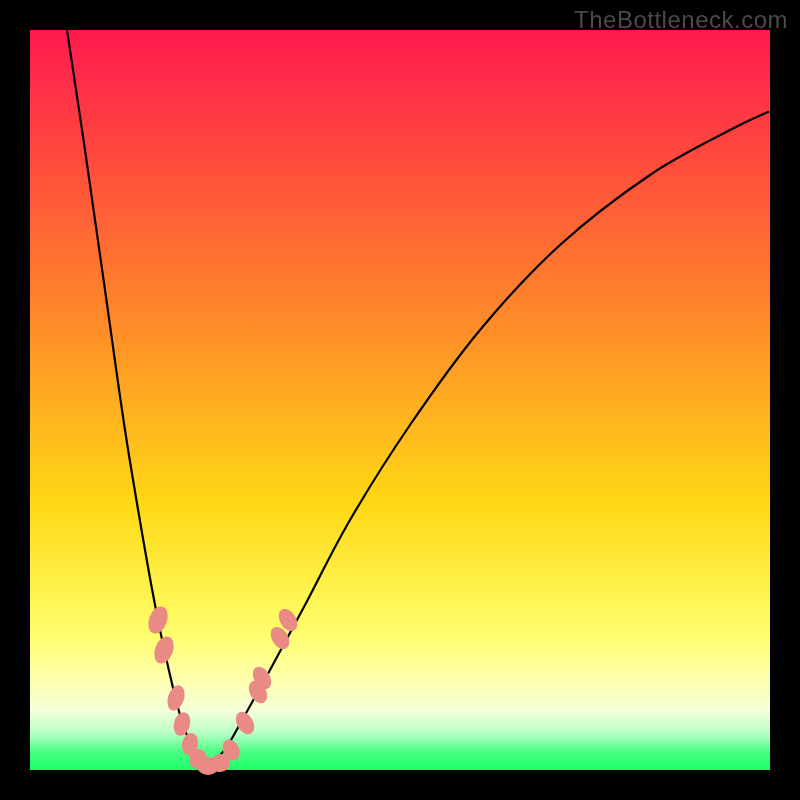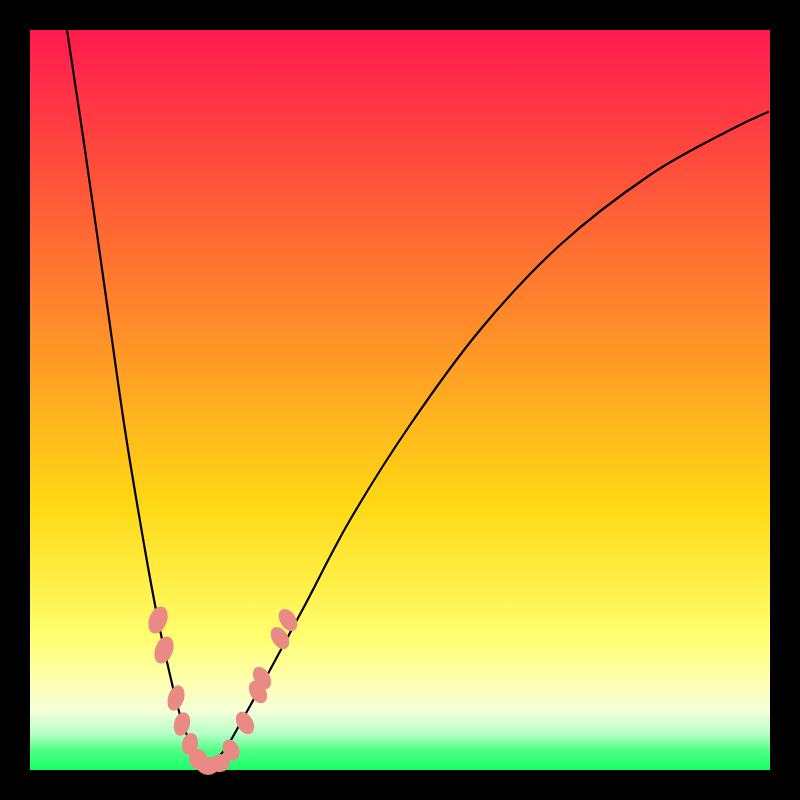--- a/index.html
+++ b/index.html
@@ -75,13 +75,14 @@
           <ellipse cx="190" cy="733" rx="10" ry="9" fill="#e98b84" transform="rotate(-10 190 733)"></ellipse>
           <ellipse cx="201" cy="720" rx="8" ry="11" fill="#e98b84" transform="rotate(-25 201 720)"></ellipse>
           <ellipse cx="215" cy="693" rx="8" ry="12" fill="#e98b84" transform="rotate(-30 215 693)"></ellipse>
           <ellipse cx="228" cy="662" rx="8" ry="12" fill="#e98b84" transform="rotate(-30 228 662)"></ellipse>
           <ellipse cx="232" cy="648" rx="8" ry="12" fill="#e98b84" transform="rotate(-30 232 648)"></ellipse>
           <ellipse cx="250" cy="608" rx="8" ry="12" fill="#e98b84" transform="rotate(-32 250 608)"></ellipse>
           <ellipse cx="258" cy="590" rx="8" ry="12" fill="#e98b84" transform="rotate(-32 258 590)"></ellipse>
         </g>
     </svg>
   </div>
+  <div class="watermark">TheBottleneck.com</div>
 </div>
 
 </body></html>

